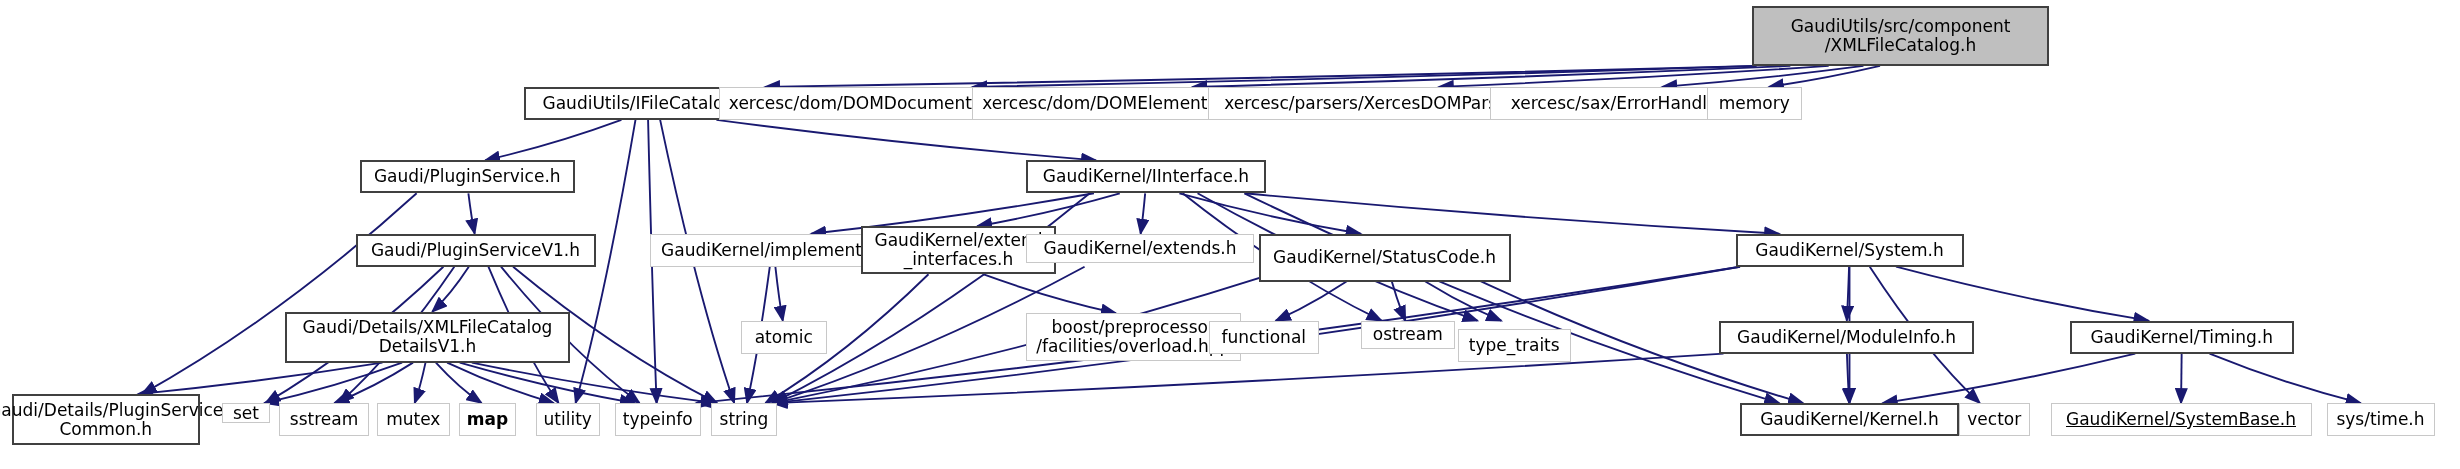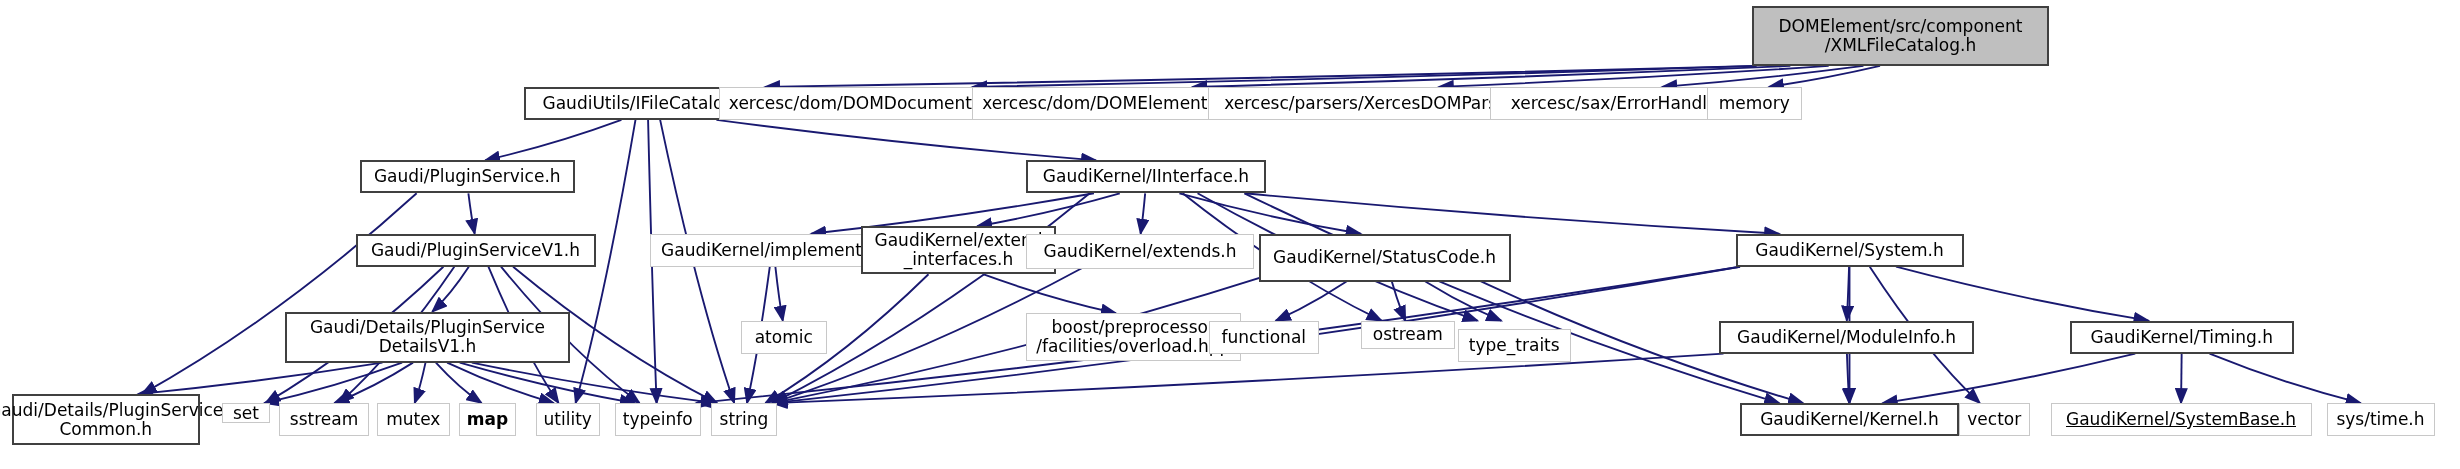--- a/index.html
+++ b/index.html
@@ -89,38 +89,38 @@
       <path d="M1246.51,178 Q1283.1799999999998,234.42000000000002 1319.85,269" fill="none" stroke="#191970" stroke-width="1.25" marker-end="url(#ah)"></path>
       <path d="M1160,178 Q837.5,234.42000000000002 515,269" fill="none" stroke="#191970" stroke-width="1.25" marker-end="url(#ah)"></path>
       <path d="M1160,178 Q812,234.42000000000002 464,269" fill="none" stroke="#191970" stroke-width="1.25" marker-end="url(#ah)"></path>
       <path d="M1231.28,236 Q1232.04,256.46 1232.8,269" fill="none" stroke="#191970" stroke-width="1.25" marker-end="url(#ah)"></path>
       <path d="M1149,236 Q832,256.46 515,269" fill="none" stroke="#191970" stroke-width="1.25" marker-end="url(#ah)"></path>
       <path d="M1423.49,236 Q1339.3200000000002,256.46 1255.15,269" fill="none" stroke="#191970" stroke-width="1.25" marker-end="url(#ah)"></path>
       <path d="M1454.43,236 Q1454.24,256.46 1454.05,269" fill="none" stroke="#191970" stroke-width="1.25" marker-end="url(#ah)"></path>
       <path d="M1473.05,236 Q1523.4,256.46 1573.75,269" fill="none" stroke="#191970" stroke-width="1.25" marker-end="url(#ah)"></path>
     </svg>
   <div id="nodes">
-      <div class="node root" style="left: 1752px; top: 5.99361px; width: 297px; height: 59.9361px; font-size: 17px;"><span>DOMElement/src/component
+      <div class="node root" style="left: 1752px; top: 5.99361px; width: 297px; height: 59.9361px; font-size: 17px;"><span>GaudiUtils/src/component
 /XMLFileCatalog.h</span></div>
       <div class="node solid" style="left: 523.5px; top: 86.9073px; width: 246px; height: 32.9649px;"><span>GaudiUtils/IFileCatalog.h</span></div>
       <div class="node " style="left: 718.5px; top: 86.9073px; width: 301.5px; height: 32.9649px;"><span>xercesc/dom/DOMDocument.hpp</span></div>
       <div class="node " style="left: 972px; top: 86.9073px; width: 283.5px; height: 32.9649px;"><span>xercesc/dom/DOMElement.hpp</span></div>
       <div class="node " style="left: 1207.5px; top: 86.9073px; width: 360px; height: 32.9649px;"><span>xercesc/parsers/XercesDOMParser.hpp</span></div>
       <div class="node " style="left: 1489.5px; top: 86.9073px; width: 292.5px; height: 32.9649px;"><span>xercesc/sax/ErrorHandler.hpp</span></div>
       <div class="node " style="left: 1707px; top: 86.9073px; width: 94.5px; height: 32.9649px;"><span>memory</span></div>
       <div class="node solid" style="left: 360px; top: 160.329px; width: 214.5px; height: 32.9649px;"><span>Gaudi/PluginService.h</span></div>
       <div class="node solid" style="left: 1026px; top: 160.329px; width: 240px; height: 32.9649px;"><span>GaudiKernel/IInterface.h</span></div>
       <div class="node solid" style="left: 355.5px; top: 233.751px; width: 240px; height: 32.9649px;"><span>Gaudi/PluginServiceV1.h</span></div>
       <div class="node " style="left: 649.5px; top: 233.751px; width: 249px; height: 32.9649px;"><span>GaudiKernel/implements.h</span></div>
       <div class="node solid" style="left: 861px; top: 226.259px; width: 195px; height: 47.9489px; font-size: 17px;"><span>GaudiKernel/extend
 _interfaces.h</span></div>
-      <div class="node " style="left: 1026px; top: 233.751px; width: 228px; height: 35px; text-align: right;"><span>GaudiKernel/extends.h</span></div>
+      <div class="node " style="left: 1026px; top: 233.751px; width: 228px; height: 29px; text-align: right;"><span>GaudiKernel/extends.h</span></div>
       <div class="node solid" style="left: 1258.5px; top: 233.751px; width: 252px; height: 48px;"><span>GaudiKernel/StatusCode.h</span></div>
       <div class="node solid" style="left: 1735.5px; top: 233.751px; width: 228px; height: 32.9649px;"><span>GaudiKernel/System.h</span></div>
-      <div class="node solid" style="left: 285px; top: 311.668px; width: 285px; height: 50.9457px; font-size: 17px;"><span>Gaudi/Details/PluginService
+      <div class="node solid" style="left: 285px; top: 311.668px; width: 285px; height: 50.9457px; font-size: 17px;"><span>Gaudi/Details/XMLFileCatalog
 DetailsV1.h</span></div>
       <div class="node " style="left: 741px; top: 320.658px; width: 85.5px; height: 32.9649px;"><span>atomic</span></div>
       <div class="node " style="left: 1026px; top: 313.166px; width: 214.5px; height: 47.9489px; font-size: 17px;"><span>boost/preprocessor
 /facilities/overload.hpp</span></div>
       <div class="node " style="left: 1209px; top: 320.658px; width: 109.5px; height: 32.9649px;"><span>functional</span></div>
       <div class="node " style="left: 1360.5px; top: 320.658px; width: 94.5px; height: 28px;"><span>ostream</span></div>
       <div class="node " style="left: 1458px; top: 320.658px; width: 112.5px; height: 32.9649px; margin-top: 8px;"><span>type_traits</span></div>
       <div class="node solid" style="left: 1719px; top: 320.658px; width: 255px; height: 32.9649px;"><span>GaudiKernel/ModuleInfo.h</span></div>
       <div class="node solid" style="left: 2070px; top: 320.658px; width: 223.5px; height: 32.9649px;"><span>GaudiKernel/Timing.h</span></div>
       <div class="node solid" style="left: 12px; top: 394.08px; width: 187.5px; height: 50.9457px; font-size: 17px;"><span>Gaudi/Details/PluginService

